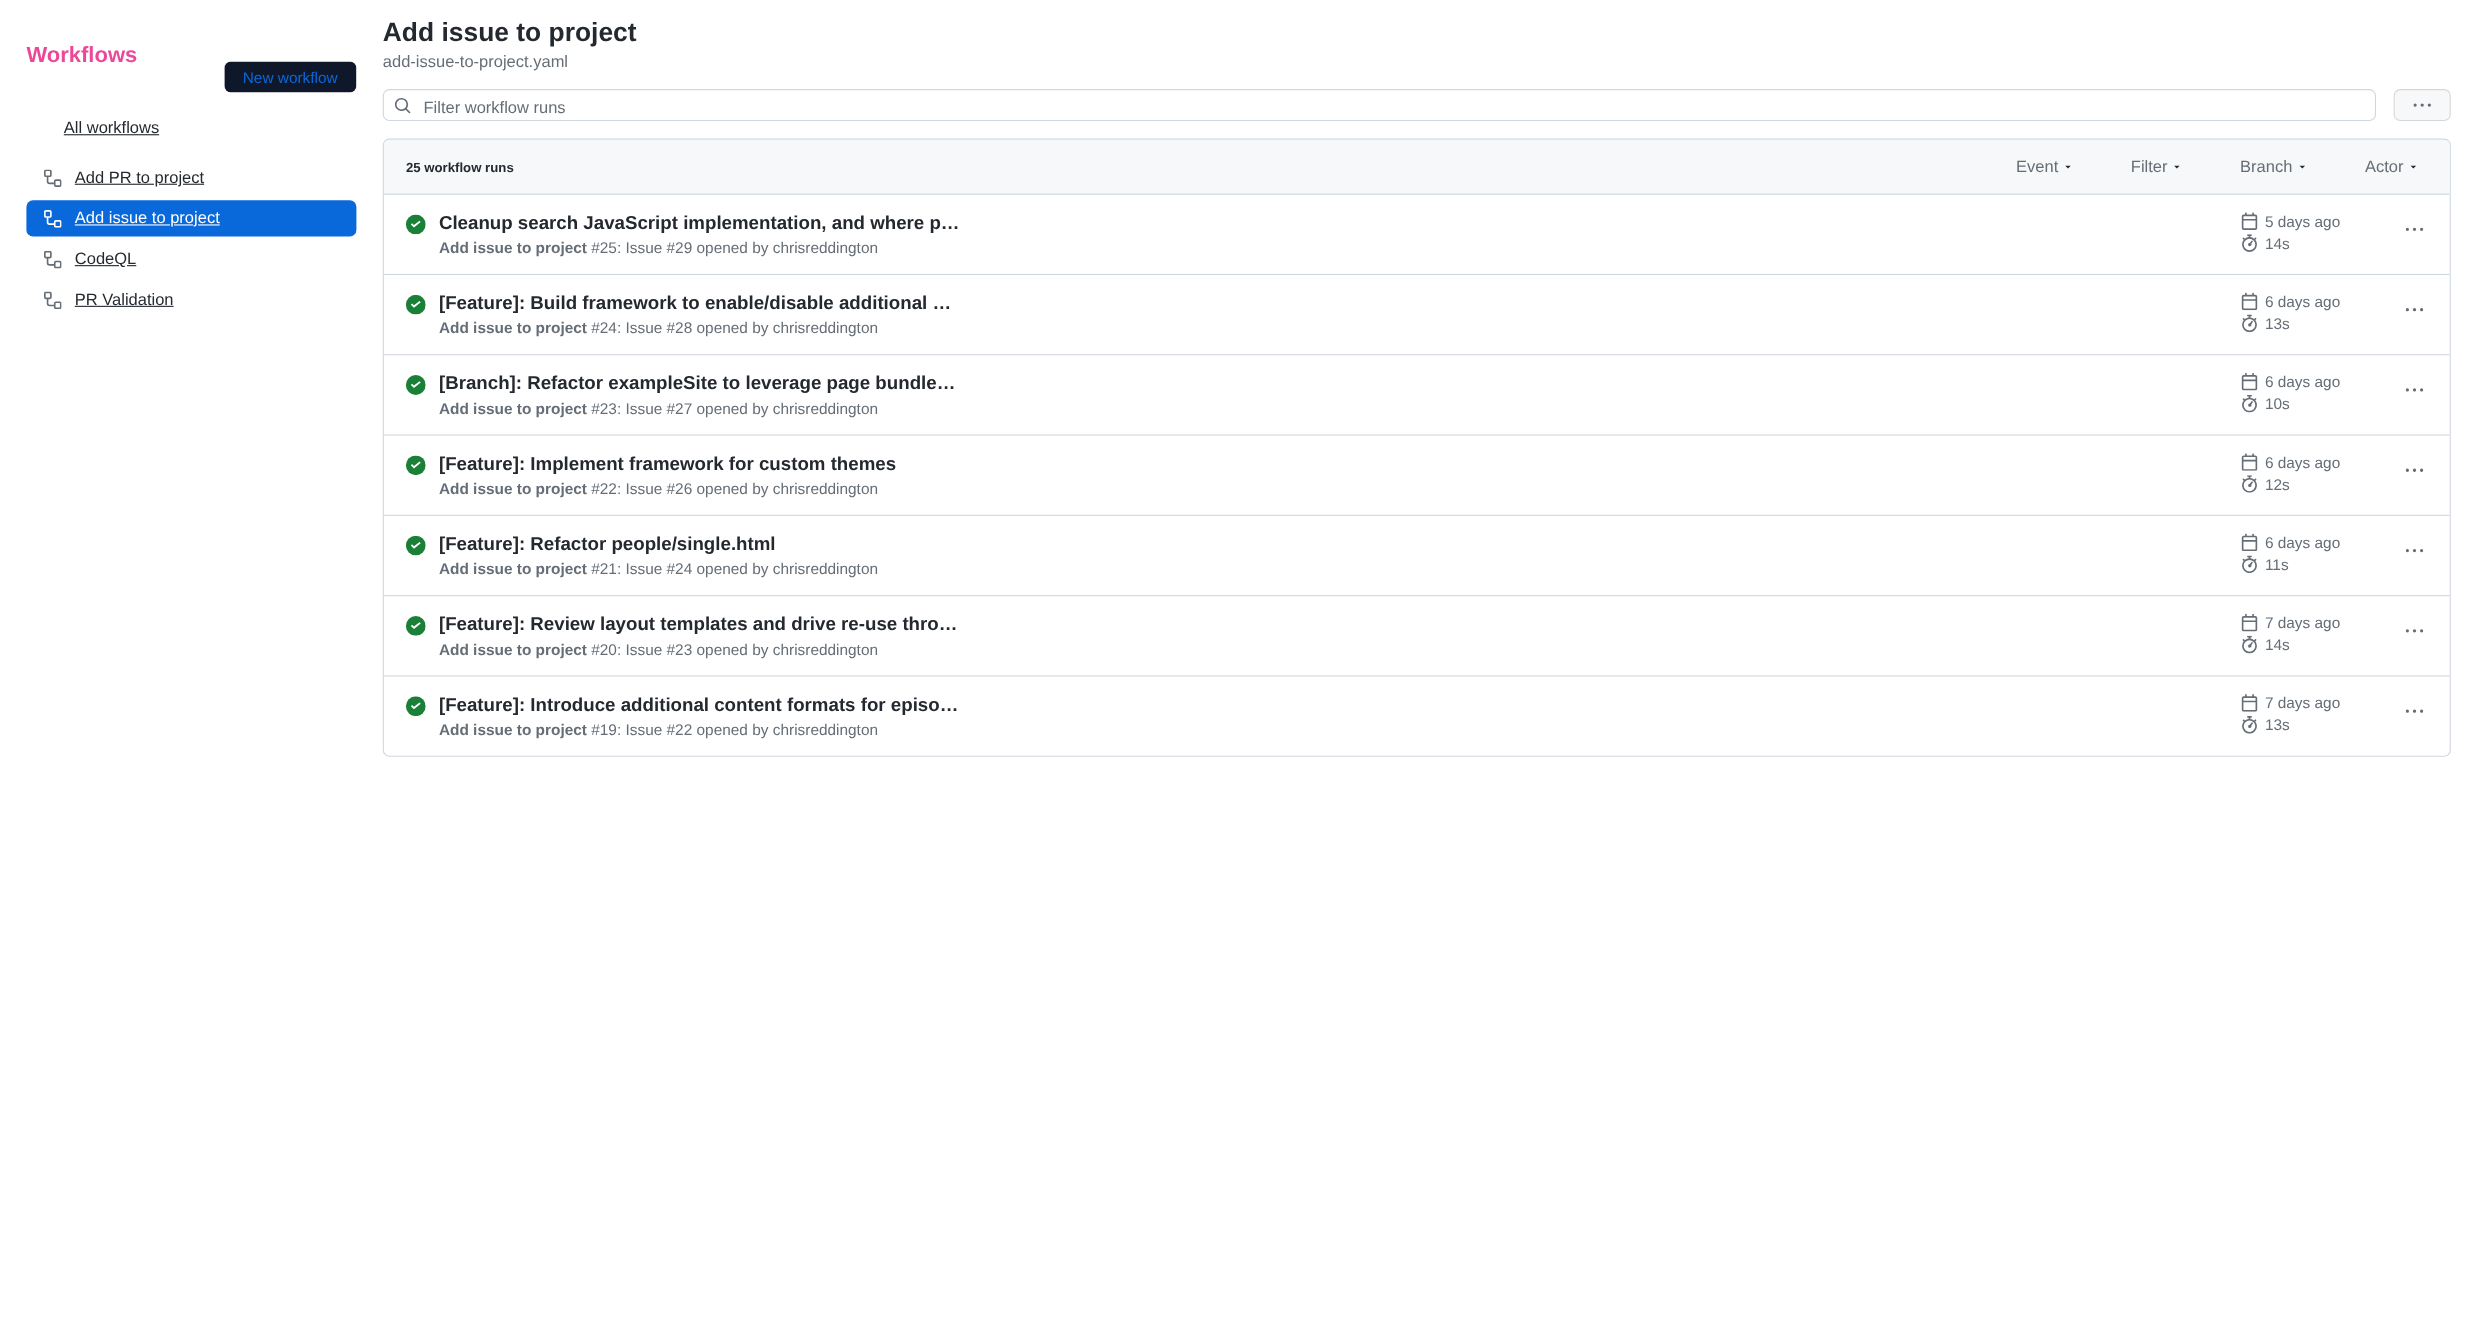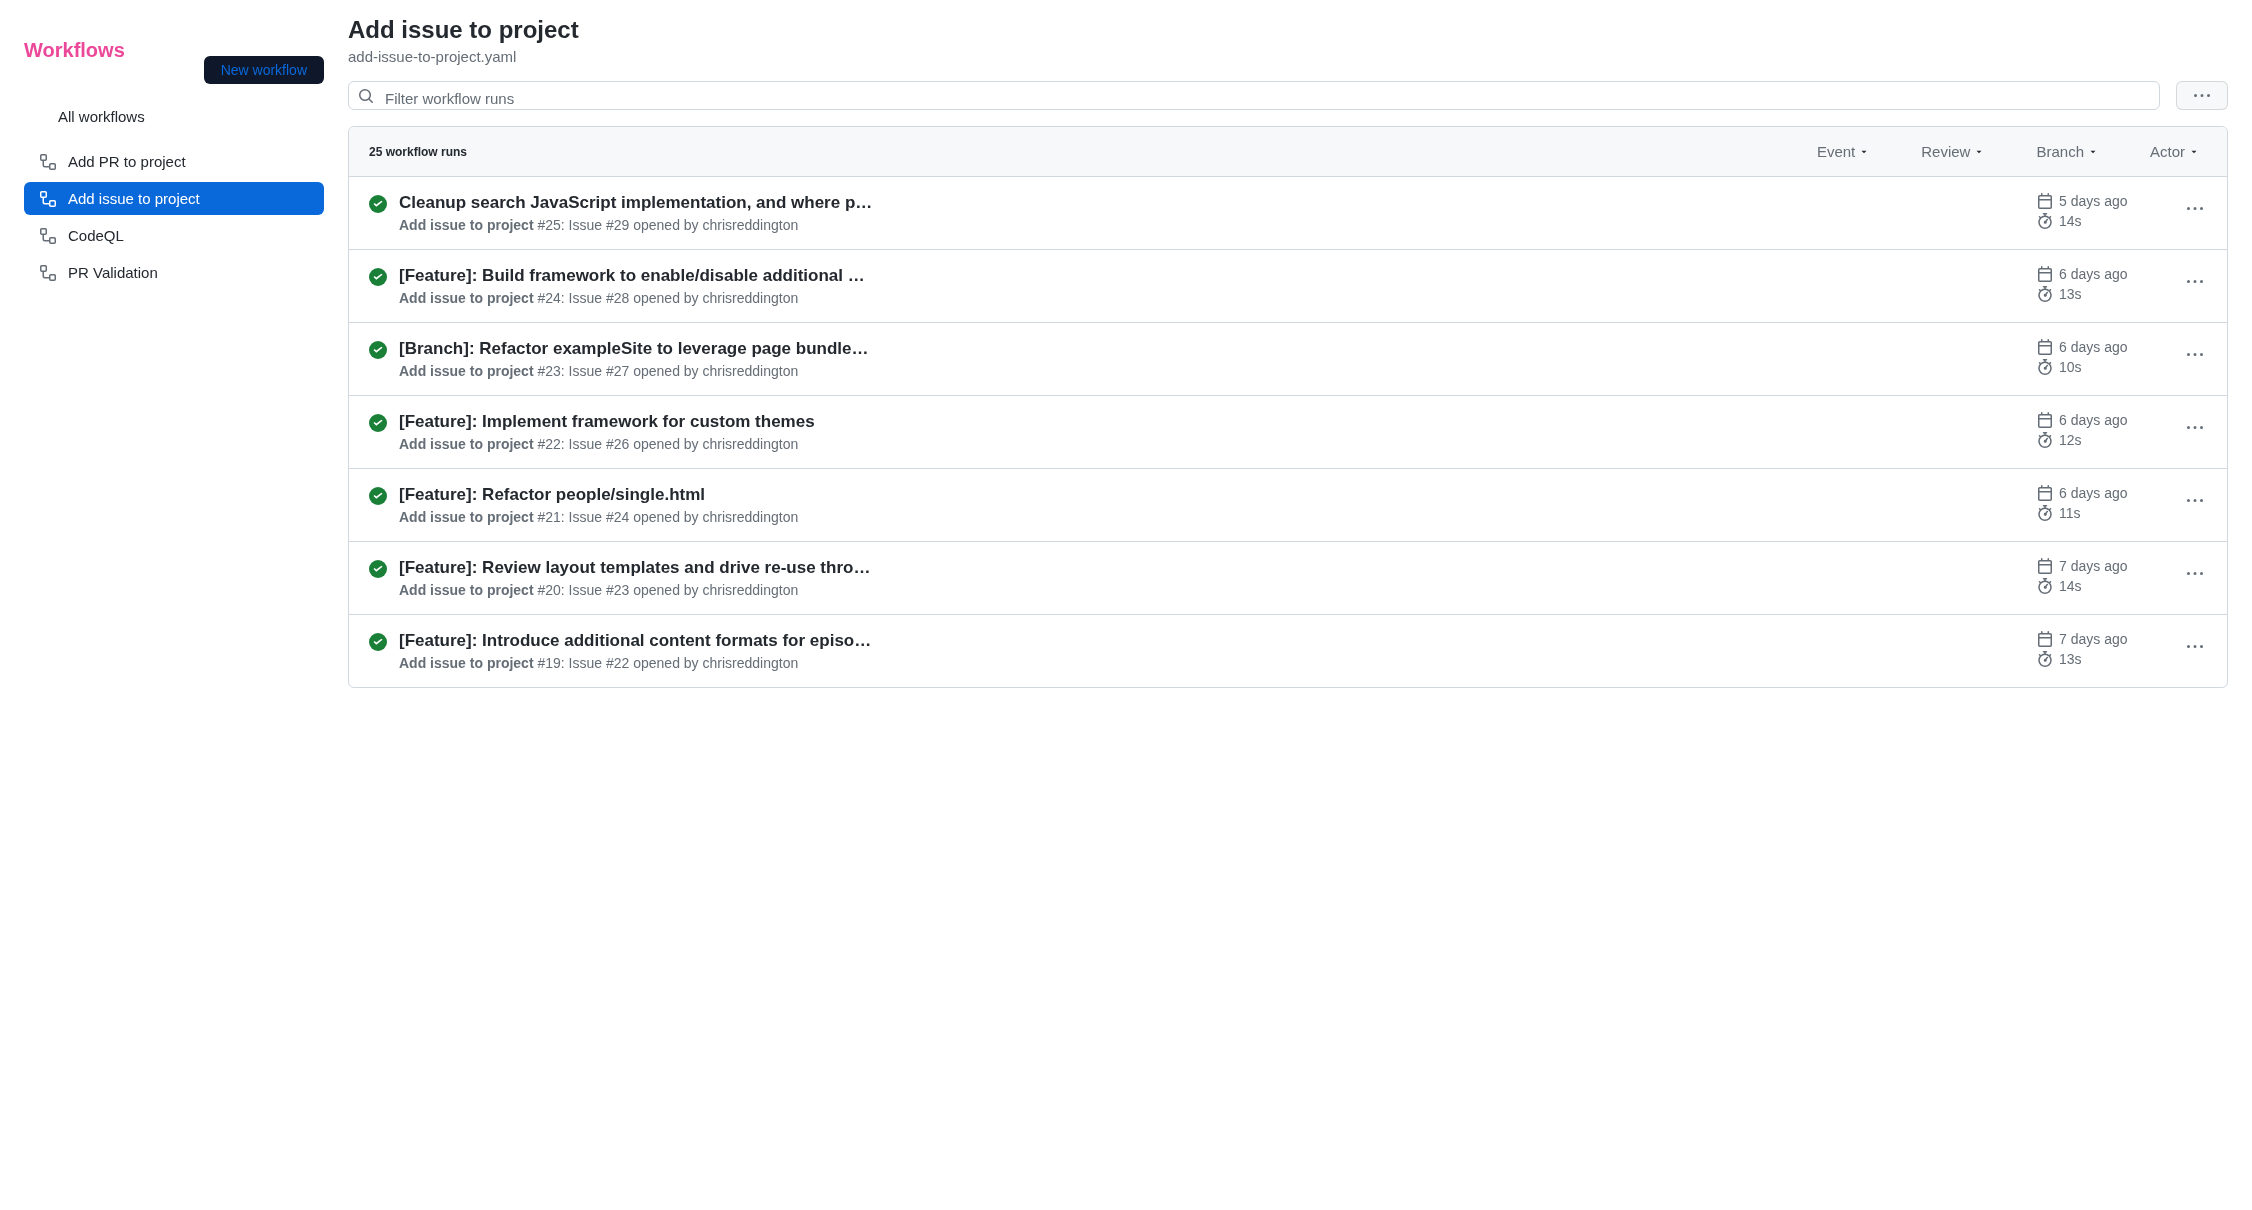--- a/index.html
+++ b/index.html
@@ -48,20 +48,21 @@
       list-style: none;
     }
     .sidebar-item {
       display: flex;
       align-items: flex-end;
       padding: 8px 16px;
       border-radius: 6px;
       cursor: pointer;
       margin-bottom: 4px;
       font-size: 15px;
+      text-decoration: underline;
     }
     .sidebar-item-all {
       padding: 8px 16px 8px 34px;
       margin-bottom: 12px;
     }
     .sidebar-item.active {
       background: #0969da;
       color: #ffffff;
     }
     .sidebar-item .workflow-icon {
@@ -296,21 +297,21 @@
       <div class="runs-header">
         <span class="runs-count">25 workflow runs</span>
         <div class="filter-group">
           <span class="filter-btn">
             <span>Event</span>
             <svg class="caret-down" viewBox="0 0 16 16">
                 <path d="M4 6l4 4 4-4z"></path>
               </svg>
           </span>
           <span class="filter-btn">
-            <span>Review</span>
+            <span>Filter</span>
             <svg class="caret-down" viewBox="0 0 16 16">
                 <path d="M4 6l4 4 4-4z"></path>
               </svg>
           </span>
           <span class="filter-btn">
             <span>Branch</span>
             <svg class="caret-down" viewBox="0 0 16 16">
                 <path d="M4 6l4 4 4-4z"></path>
               </svg>
           </span>

